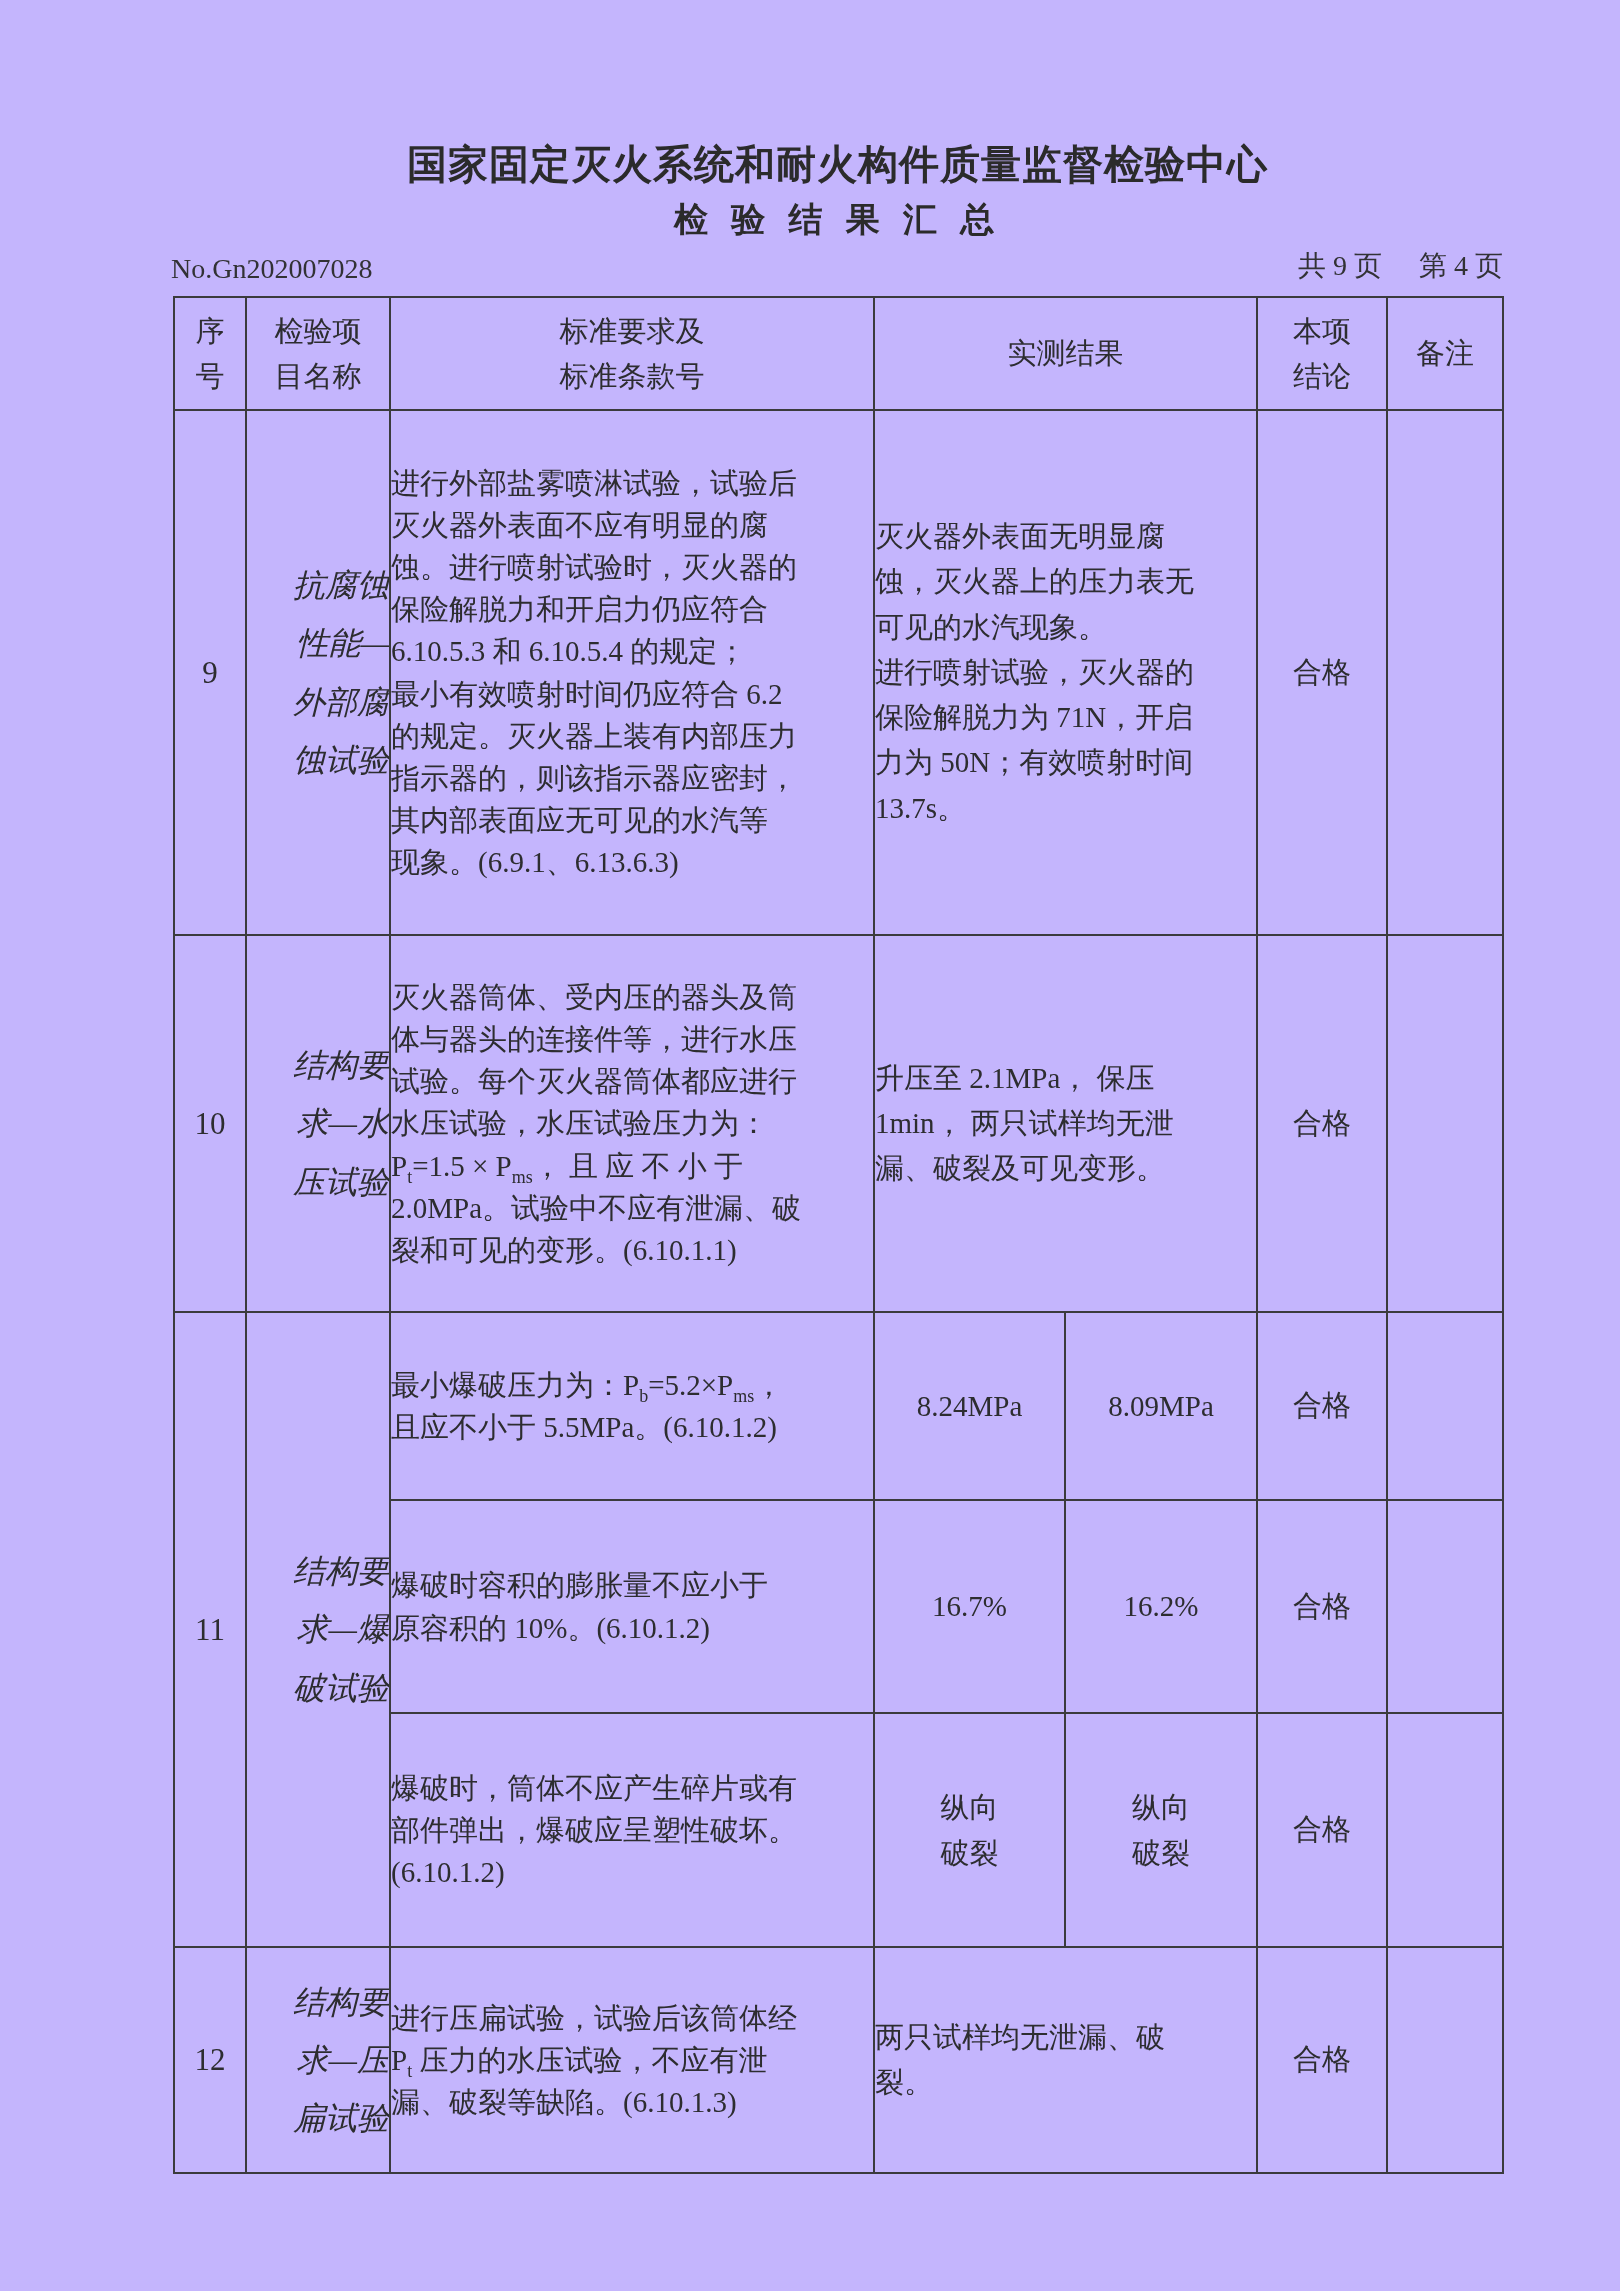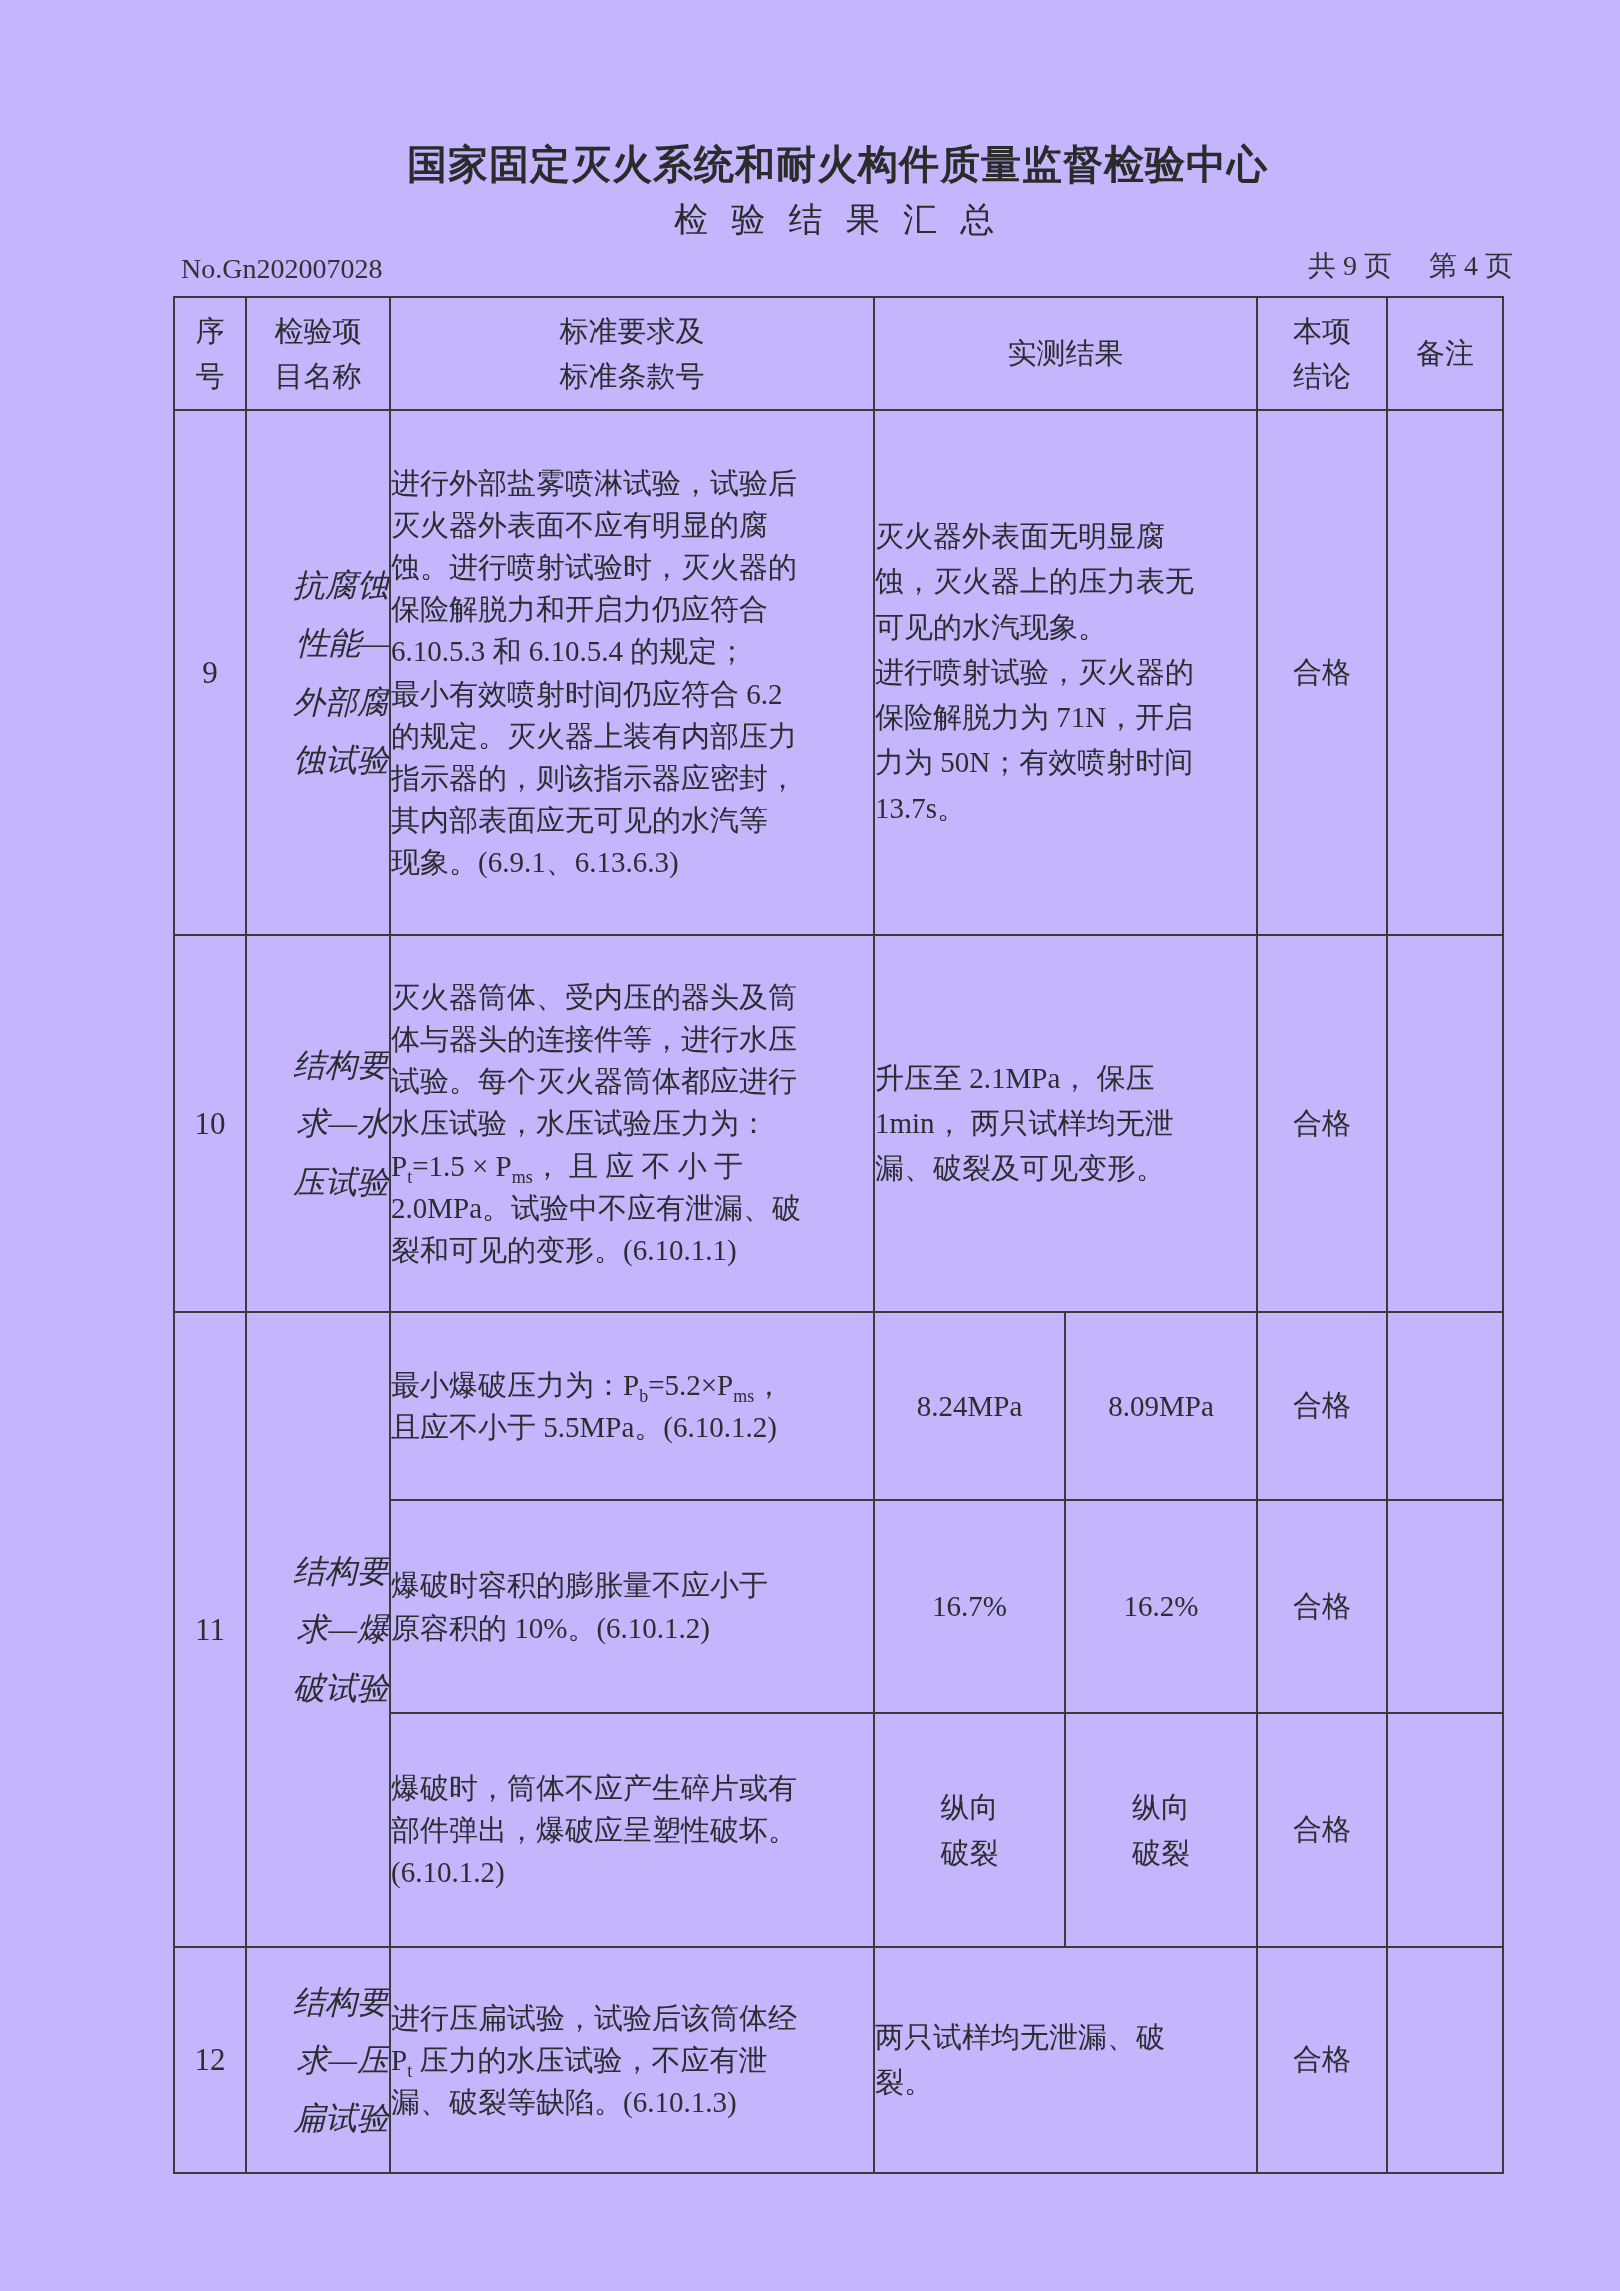--- a/index.html
+++ b/index.html
@@ -14,26 +14,26 @@
   .title{
     position:absolute;left:173px;top:137px;width:1329px;
     text-align:center;
     font-family:"Liberation Sans","DejaVu Sans",sans-serif;
     font-weight:bold;font-size:40px;letter-spacing:1px;color:#2b2b2b;
   }
   .subtitle{
     position:absolute;left:173px;top:197px;width:1329px;
     text-align:center;
     font-family:"Liberation Sans","DejaVu Sans",sans-serif;
-    font-weight:normal;font-size:34px;letter-spacing:6.9px;color:#2b2b2b;
+    font-weight:bold;font-size:34px;letter-spacing:6.9px;color:#2b2b2b;
   }
   .meta{
     position:absolute;left:171px;top:247px;width:1332px;
     display:flex;justify-content:space-between;align-items:flex-end;
-    font-size:28px;color:#323235;margin-left:10px;
+    font-size:28px;color:#323235;
   }
   .pagination{display:flex;gap:37px;}
   table.report{
     position:absolute;left:173px;top:296px;
     border-collapse:collapse;table-layout:fixed;
     width:1329px;
     border:2.9px solid #3b3b3d;
     font-size:29px;color:#2d2d30;
   }
   table.report td, table.report th{

